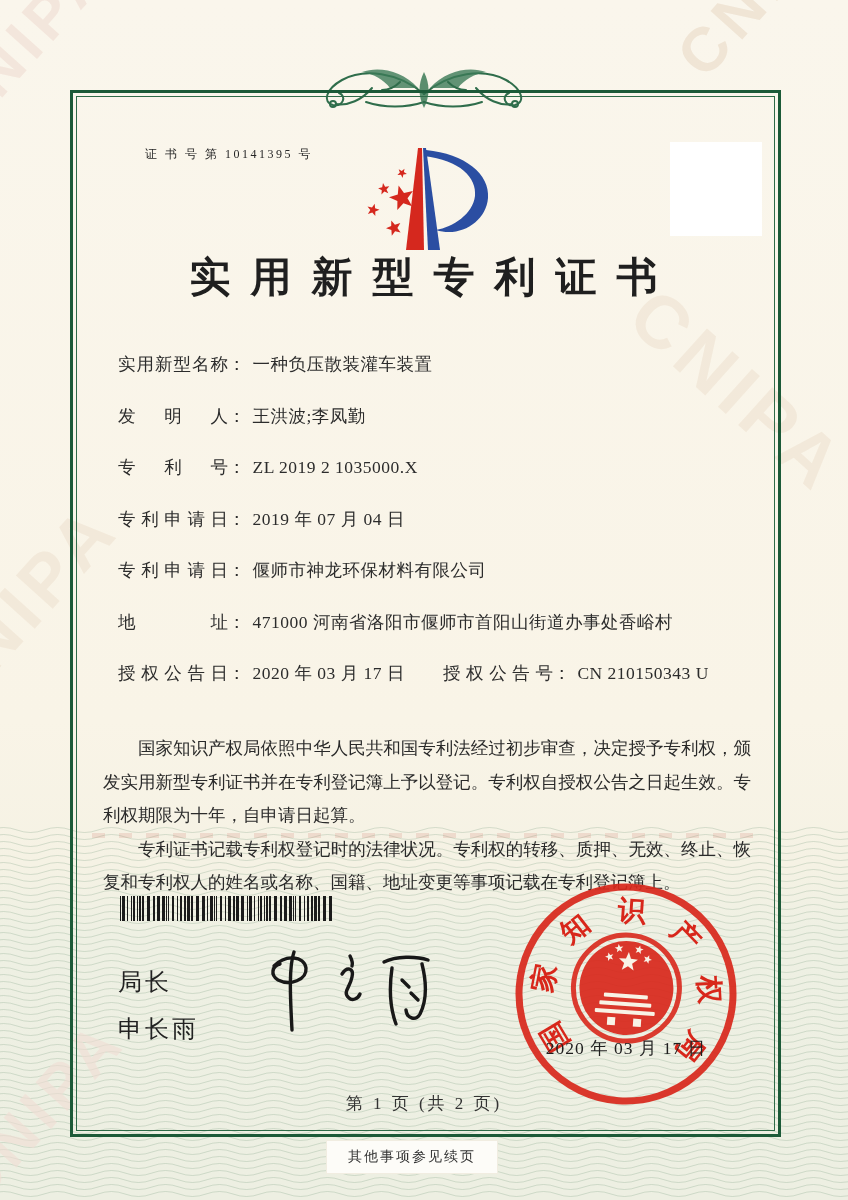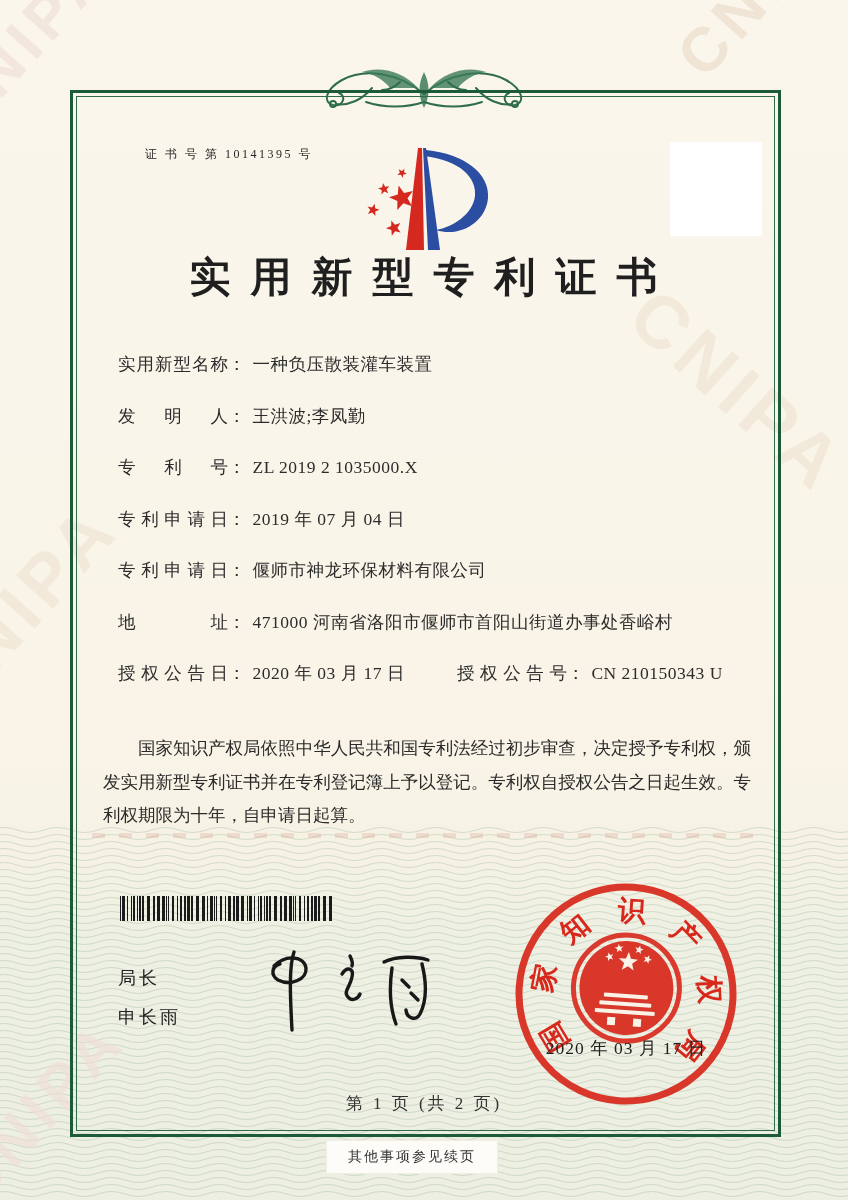--- a/index.html
+++ b/index.html
@@ -27,29 +27,29 @@
   .qr-patch{position:absolute;left:670px;top:142px;width:92px;height:94px;background:#fff;}
   .title{position:absolute;left:0;top:250px;width:100%;text-align:center;
     font-size:41px;font-weight:700;letter-spacing:20px;padding-left:19px;box-sizing:border-box;color:#1f1f1f;}
   
   .fields{position:absolute;left:118px;top:352px;width:640px;font-size:17.5px;}
   .row{display:flex;align-items:center;line-height:25px;margin-bottom:26.5px;}
   .flabel{display:inline-block;width:110px;text-align:justify;text-align-last:justify;}
   .fcolon{display:inline-block;}
   .fvalue{margin-left:7px;letter-spacing:.5px;}
   .grant-pair{display:flex;}
-  .grant-gap{margin-left:52px;}
+  .grant-gap{margin-left:38px;}
   
   .body-text{position:absolute;left:103px;top:693px;width:648px;font-size:17.5px;line-height:1.92;
     text-align:justify;color:#2a2a2a;margin-top:39px;}
   .body-text p{margin:0;text-indent:2em;}
   
   .barcode{position:absolute;left:120px;top:896px;}
   
-  .signer{position:absolute;left:118px;top:966px;font-size:18px;letter-spacing:3px;color:#222;}
+  .signer{position:absolute;left:118px;top:966px;font-size:24px;letter-spacing:3px;color:#222;}
   .signer div{margin-bottom:15px;}
   .signature{position:absolute;left:246px;top:944px;}
   
   .seal{position:absolute;left:508px;top:876px;}
   
   .page-info{position:absolute;left:0;top:1092px;width:100%;text-align:center;
     font-size:17px;letter-spacing:3px;color:#333;}
   .cont-tab{position:absolute;left:326px;top:1140px;background:#fdfcf8;border:1px solid #f1ede1;
     padding:7px 21px;font-size:14px;letter-spacing:2px;color:#333;}
   .frame,.speckle,.cert-no,.qr-patch,.title,.fields,.body-text,.barcode,.signer,
@@ -345,20 +345,21 @@
       <span class="grant-pair grant-gap">
         <span class="flabel">授权公告号</span>
           <span class="fcolon">：</span>
         <span class="fvalue">CN 210150343 U</span>
       </span>
     </div>
   </div>
 
   <div class="body-text">
     <p>国家知识产权局依照中华人民共和国专利法经过初步审查，决定授予专利权，颁发实用新型专利证书并在专利登记簿上予以登记。专利权自授权公告之日起生效。专利权期限为十年，自申请日起算。</p>
+    <p>专利证书记载专利权登记时的法律状况。专利权的转移、质押、无效、终止、恢复和专利权人的姓名或名称、国籍、地址变更等事项记载在专利登记簿上。</p>
   </div>
 
   <svg id="barcode" class="barcode" width="216" height="25" viewBox="0 0 216 25">
       <rect x="0" y="0" width="1" height="25" fill="#1b1b1b"></rect>
       <rect x="2" y="0" width="3" height="25" fill="#1b1b1b"></rect>
       <rect x="7" y="0" width="1" height="25" fill="#1b1b1b"></rect>
       <rect x="11" y="0" width="1" height="25" fill="#1b1b1b"></rect>
       <rect x="13" y="0" width="2" height="25" fill="#1b1b1b"></rect>
       <rect x="17" y="0" width="1" height="25" fill="#1b1b1b"></rect>
       <rect x="19" y="0" width="2" height="25" fill="#1b1b1b"></rect>

